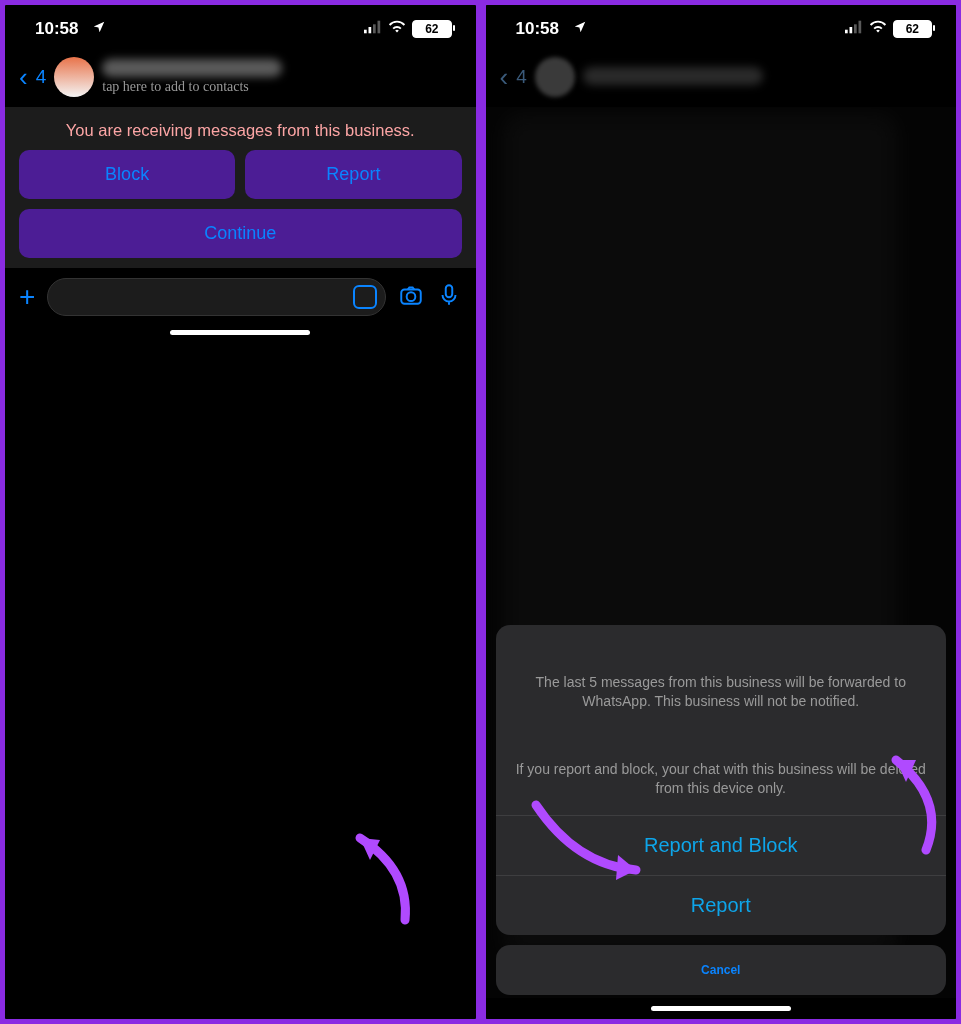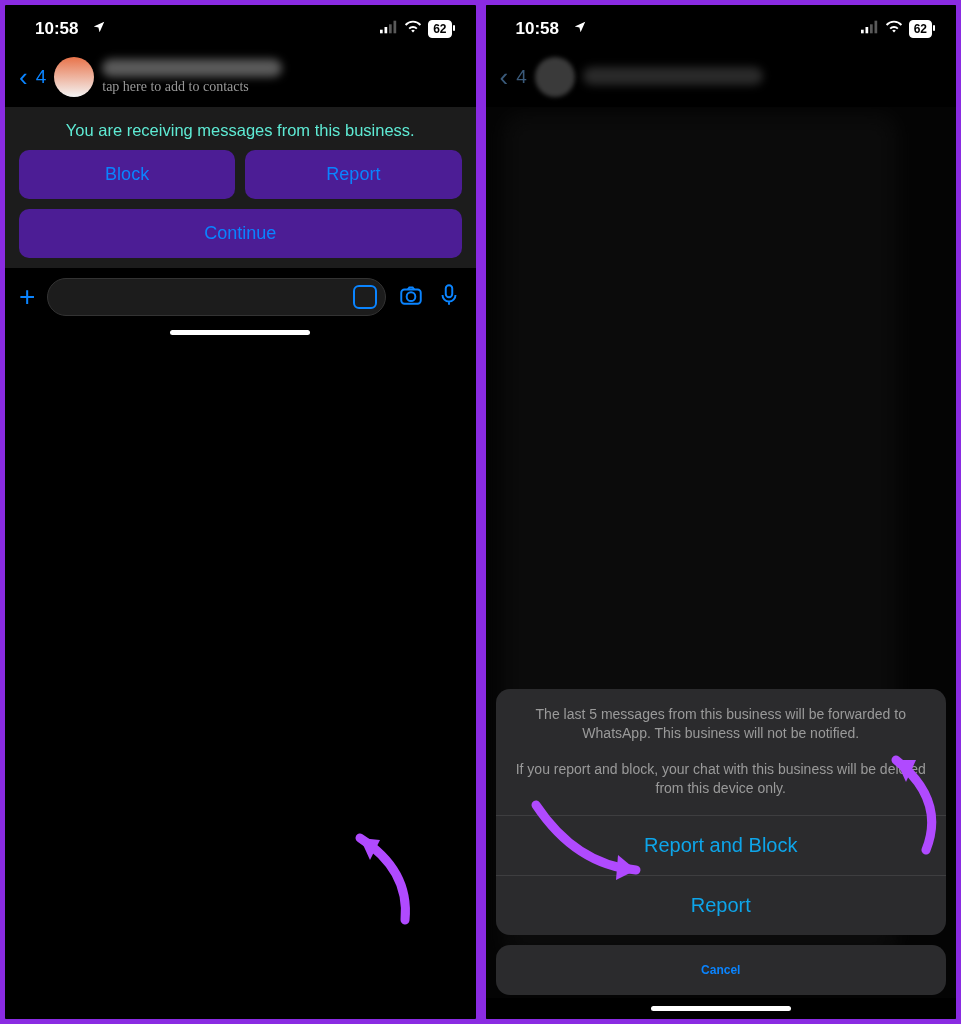--- a/index.html
+++ b/index.html
@@ -43,21 +43,21 @@
     position: relative;
     z-index: 10;
   }
   .status-left { display: flex; align-items: center; gap: 14px; }
   .status-right { display: flex; align-items: center; gap: 6px; }
   .loc-icon svg { width: 14px; height: 14px; fill: #fff; }
   .signal svg, .wifi svg { width: 18px; height: 14px; fill: #fff; }
   .battery-box {
     border: 1px solid #fff;
     border-radius: 4px;
-    padding: 1px 4px;
+    padding: 1px 12px;
     font-size: 12px;
     font-weight: 700;
     position: relative;
     background: #fff;
     color: #000;
   }
   .battery-box::after {
     content: "";
     position: absolute;
     right: -4px; top: 4px;
@@ -122,21 +122,21 @@
   
   .business-panel {
     background: #1c1c1c;
     padding: 14px 14px 10px 14px;
     display: flex;
     flex-direction: column;
     gap: 10px;
     position: relative;
     z-index: 2;
   }
-  .business-msg { color: #5eead4; font-size: 16.5px; text-align: center; font-weight: 500; }
+  .business-msg { color: #fca5a5; font-size: 16.5px; text-align: center; font-weight: 500; }
   .btn-row { display: flex; gap: 10px; }
   .btn-row .action-btn { flex: 1; }
   .action-btn {
     background: #4c1d95;
     color: #0a84ff;
     font-size: 18px;
     font-weight: 500;
     text-align: center;
     padding: 14px 0;
     border-radius: 10px;
@@ -190,20 +190,21 @@
     background: #2b2b2d;
     border-radius: 14px;
     overflow: hidden;
   }
   .sheet-text {
     color: #9a9a9a;
     font-size: 14px;
     text-align: center;
     padding: 16px 20px 6px 20px;
     line-height: 1.4;
+    margin-top: 32px;
   }
   .sheet-text.second { padding-top: 10px; padding-bottom: 16px; }
   .sheet-divider { height: 1px; background: #3e3e40; }
   .sheet-btn {
     color: #0ea5e9;
     font-size: 20px;
     text-align: center;
     padding: 18px 0;
   }
   .sheet-cancel {

